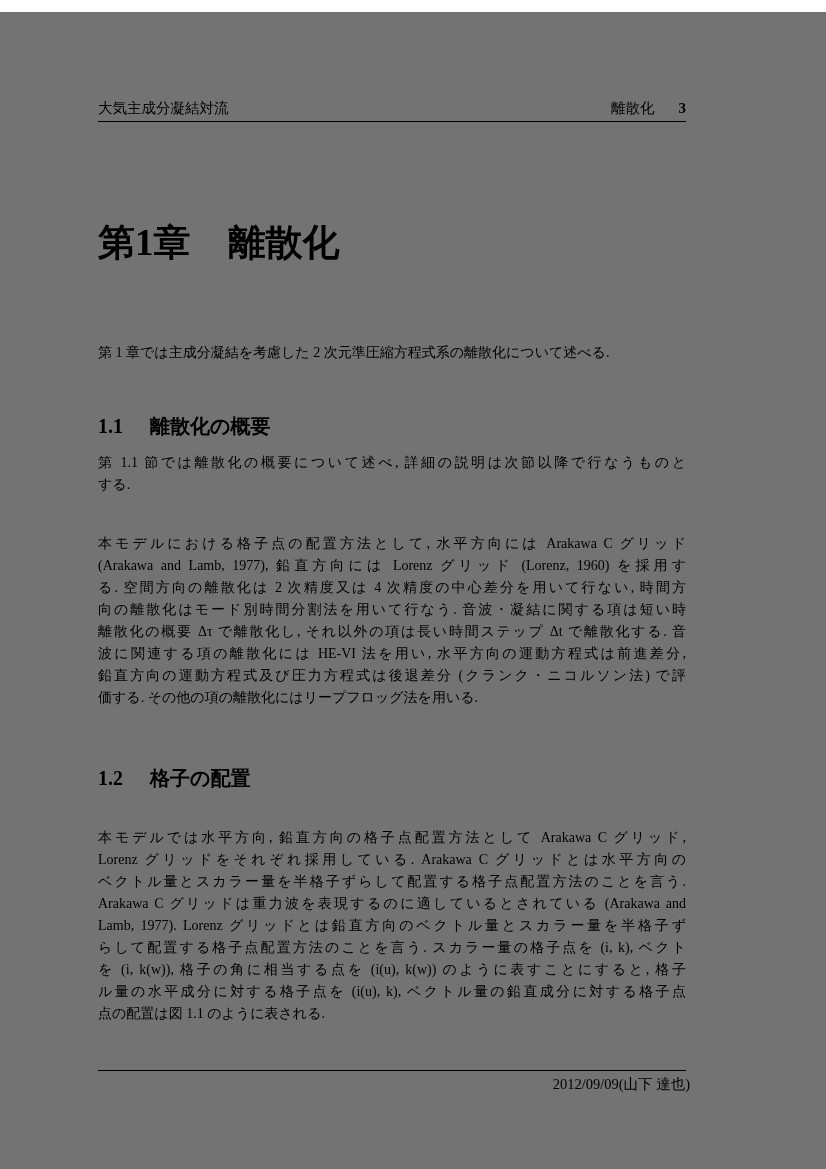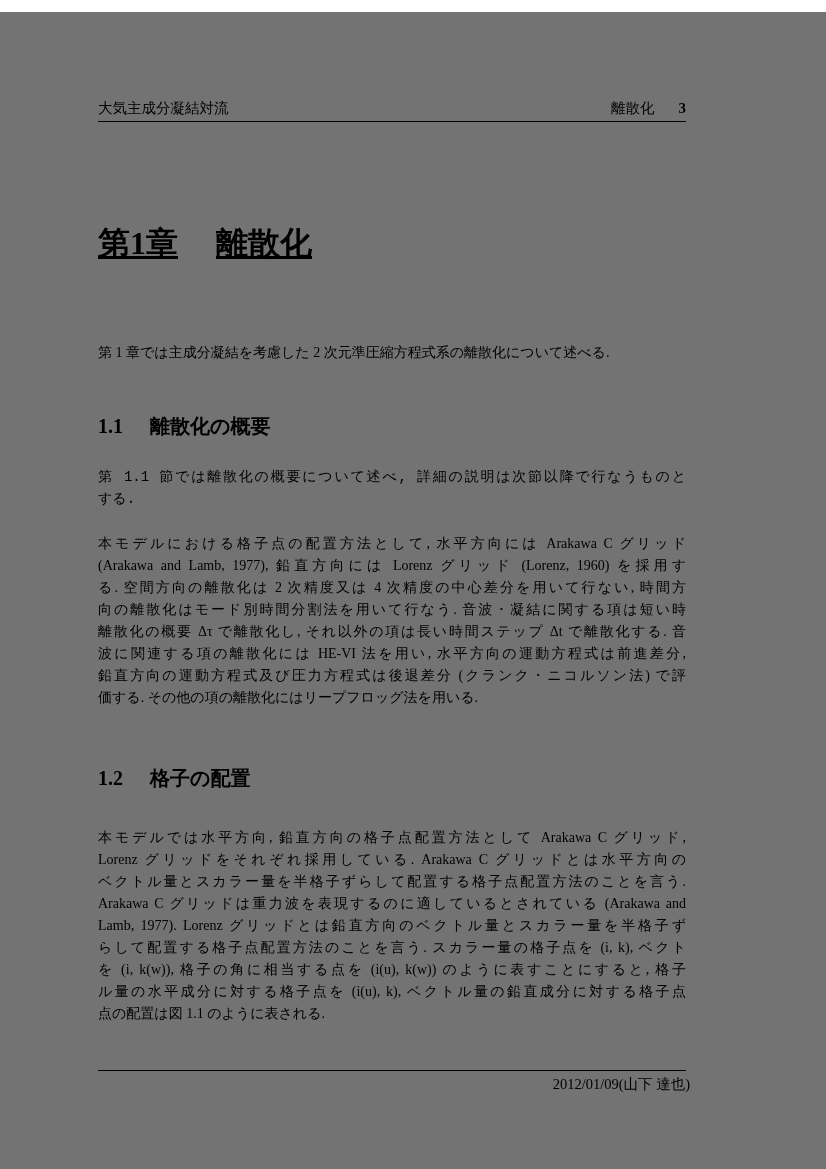--- a/index.html
+++ b/index.html
@@ -45,25 +45,24 @@
   .header-right .page-num {
     font-weight: bold;
     font-size: 15px;
     margin-left: 24px;
   }
 
   .chapter-heading {
     position: absolute;
     left: 98px;
     top: 211px;
-    font-size: 32px;
+    font-size: 37px;
     line-height: 40px;
     font-weight: bold;
     white-space: nowrap;
-    text-decoration: underline;
   }
   .chapter-heading .chapter-label {
     font-family: "Liberation Serif", serif;
     margin-right: 38px;
   }
   .chapter-heading .chapter-title {
     font-family: "Liberation Sans", sans-serif;
   }
 
   .section-heading {
@@ -97,21 +96,21 @@
     height: 22px;
     text-align: justify;
     text-align-last: justify;
     overflow: hidden;
     white-space: nowrap;
   }
   .para .tline:last-child {
     text-align-last: auto;
   }
   .para-intro  { top: 330px; }
-  .para-s1-a   { top: 454px; font-family: Liberation Mono, monospace; }
+  .para-s1-a   { top: 440px; }
   .para-s1-b   { top: 521px; }
   .para-s2-a   { top: 815px; }
 
   .footer-text {
     position: absolute;
     left: 98px;
     width: 592px;
     top: 1062px;
     font-size: 14.5px;
     line-height: 20px;
@@ -165,15 +164,15 @@
       <div class="tline">ベクトル量とスカラー量を半格子ずらして配置する格子点配置方法のことを言う.</div>
       <div class="tline">Arakawa C グリッドは重力波を表現するのに適しているとされている (Arakawa and</div>
       <div class="tline">Lamb, 1977). Lorenz グリッドとは鉛直方向のベクトル量とスカラー量を半格子ず</div>
       <div class="tline">らして配置する格子点配置方法のことを言う. スカラー量の格子点を (i, k), ベクト</div>
       <div class="tline">を (i, k(w)), 格子の角に相当する点を (i(u), k(w)) のように表すことにすると, 格子</div>
       <div class="tline">ル量の水平成分に対する格子点を (i(u), k), ベクトル量の鉛直成分に対する格子点</div>
       <div class="tline">点の配置は図 1.1 のように表される.</div>
     </div>
 
   <div class="rule footer-rule"></div>
-  <div class="footer-text">2012/01/09(山下 達也)</div>
+  <div class="footer-text">2012/09/09(山下 達也)</div>
 
 </div>
 
 </body></html>

